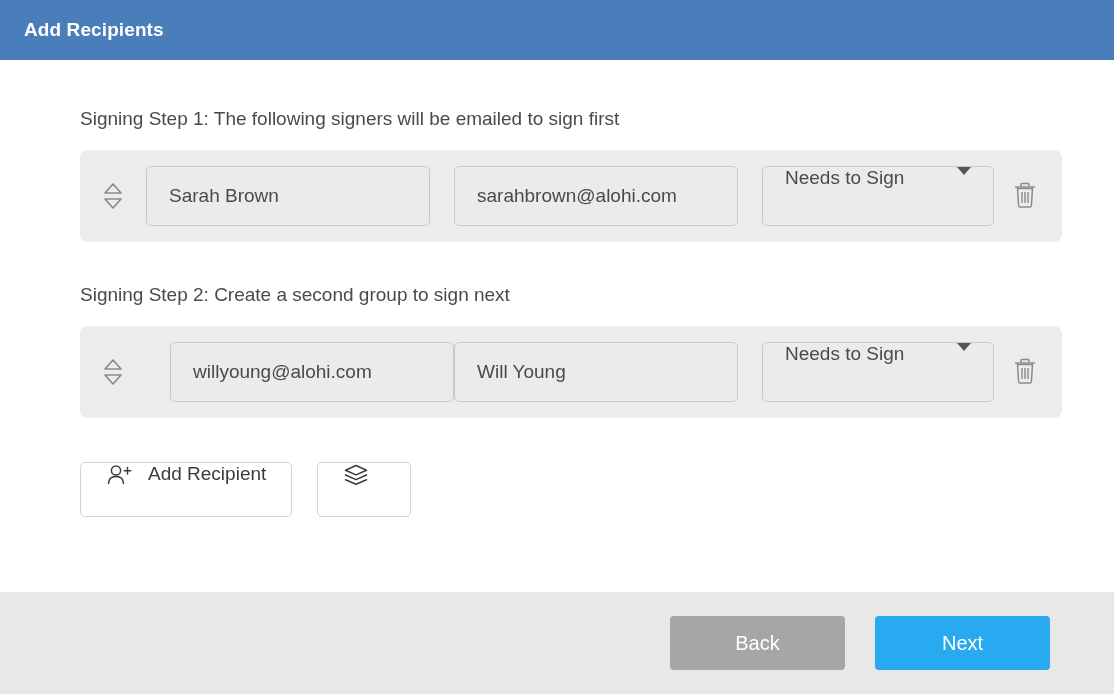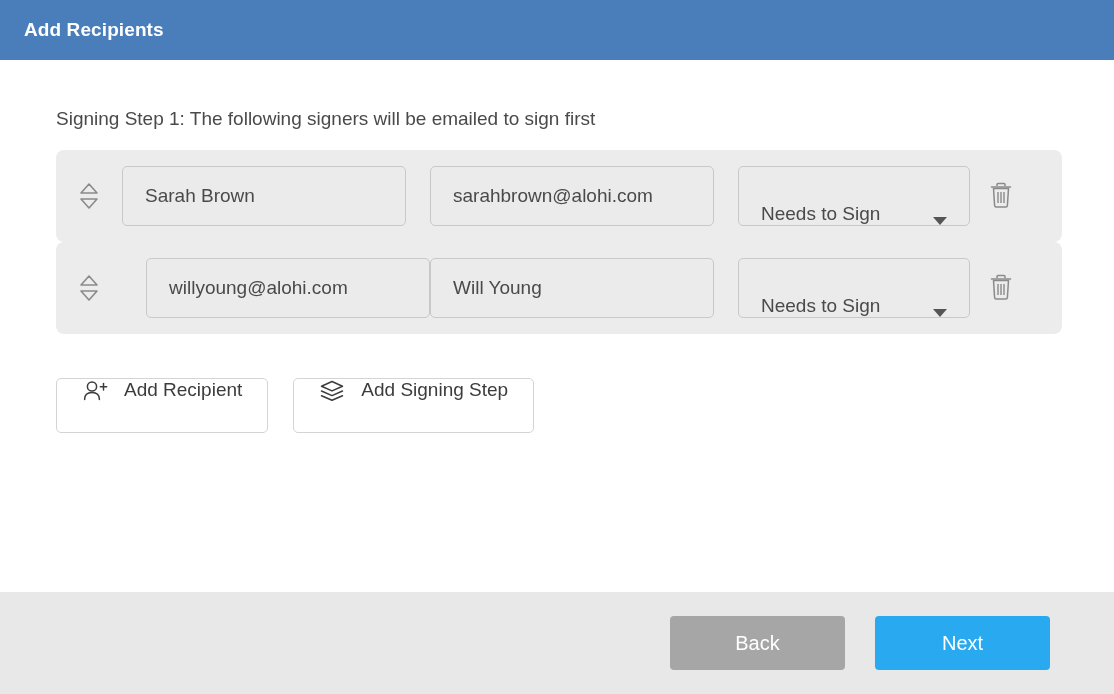--- a/index.html
+++ b/index.html
@@ -36,21 +36,21 @@
     color: #ffffff;
     font-size: 19px;
     font-weight: bold;
     letter-spacing: 0.1px;
   }
 
   
   .dialog-body {
     flex: 1 1 auto;
     background: #ffffff;
-    padding: 48px 52px 0 56px;
+    padding: 48px 52px 0 80px;
     overflow: hidden;
   }
 
   .step-label {
     font-size: 19px;
     color: #4a4a4a;
     margin-bottom: 20px;
     white-space: nowrap;
   }
   .step-label.second { margin-top: 42px; }
@@ -96,21 +96,21 @@
 
   .select-field {
     width: 232px;
     min-width: 232px;
     height: 60px;
     margin-left: 24px;
     background: #ebebeb;
     border: 1px solid #c8c8c8;
     border-radius: 5px;
     display: flex;
-    align-items: flex-end;
+    align-items: flex-start;
     justify-content: space-between;
     padding: 0 22px 0 22px;
     font-size: 19px;
     color: #4a4a4a;
     cursor: pointer;
     white-space: nowrap;
   }
   .select-caret {
     width: 0;
     height: 0;
@@ -216,20 +216,21 @@
           <path d="M9 4 L9 2.5 Q9 1.5 10 1.5 L16 1.5 Q17 1.5 17 2.5 L17 4" fill="none" stroke="#8a8a8a" stroke-width="1.5" stroke-linejoin="round"></path>
           <line x1="3.5" y1="5" x2="22.5" y2="5" stroke="#8a8a8a" stroke-width="1.5" stroke-linecap="round"></line>
           <path d="M5.5 6.5 L6.6 23.5 Q6.7 25 8.2 25 L17.8 25 Q19.3 25 19.4 23.5 L20.5 6.5 Z" fill="none" stroke="#8a8a8a" stroke-width="1.5" stroke-linejoin="round"></path>
           <line x1="10" y1="10" x2="10" y2="21" stroke="#8a8a8a" stroke-width="1.4"></line>
           <line x1="13" y1="10" x2="13" y2="21" stroke="#8a8a8a" stroke-width="1.4"></line>
           <line x1="16" y1="10" x2="16" y2="21" stroke="#8a8a8a" stroke-width="1.4"></line>
         </svg>
       </div>
     </div>
 
+    <div class="step-label second">Signing Step 2: Create a second group to sign next</div>
 
     <div class="recipient-row">
       <div class="drag-handle">
         <svg width="22" height="30" viewBox="0 0 22 30" aria-hidden="true">
           <polygon points="11,3 19,12 3,12" fill="none" stroke="#8a8a8a" stroke-width="1.6" stroke-linejoin="round"></polygon>
           <polygon points="11,27 19,18 3,18" fill="none" stroke="#8a8a8a" stroke-width="1.6" stroke-linejoin="round"></polygon>
         </svg>
       </div>
 
       <div class="field email-field" title="Email">willyoung@alohi.com</div>
@@ -267,21 +268,20 @@
       </div>
 
       <div class="add-btn">
         <span class="btn-icon">
           <svg width="26" height="24" viewBox="0 0 26 24" aria-hidden="true">
             <polygon points="13,2.5 23.5,7.2 13,11.9 2.5,7.2" fill="none" stroke="#3c3c3c" stroke-width="1.5" stroke-linejoin="round"></polygon>
             <polyline points="2.5,12 13,16.6 23.5,12" fill="none" stroke="#3c3c3c" stroke-width="1.5" stroke-linejoin="round" stroke-linecap="round"></polyline>
             <polyline points="2.5,16.7 13,21.3 23.5,16.7" fill="none" stroke="#3c3c3c" stroke-width="1.5" stroke-linejoin="round" stroke-linecap="round"></polyline>
           </svg>
         </span>
-        <span>Add Signing Step</span>
       </div>
     </div>
 
   </div>
 
   <div class="dialog-footer">
     <button class="footer-btn btn-back">Back</button>
     <button class="footer-btn btn-next">Next</button>
   </div>
 

